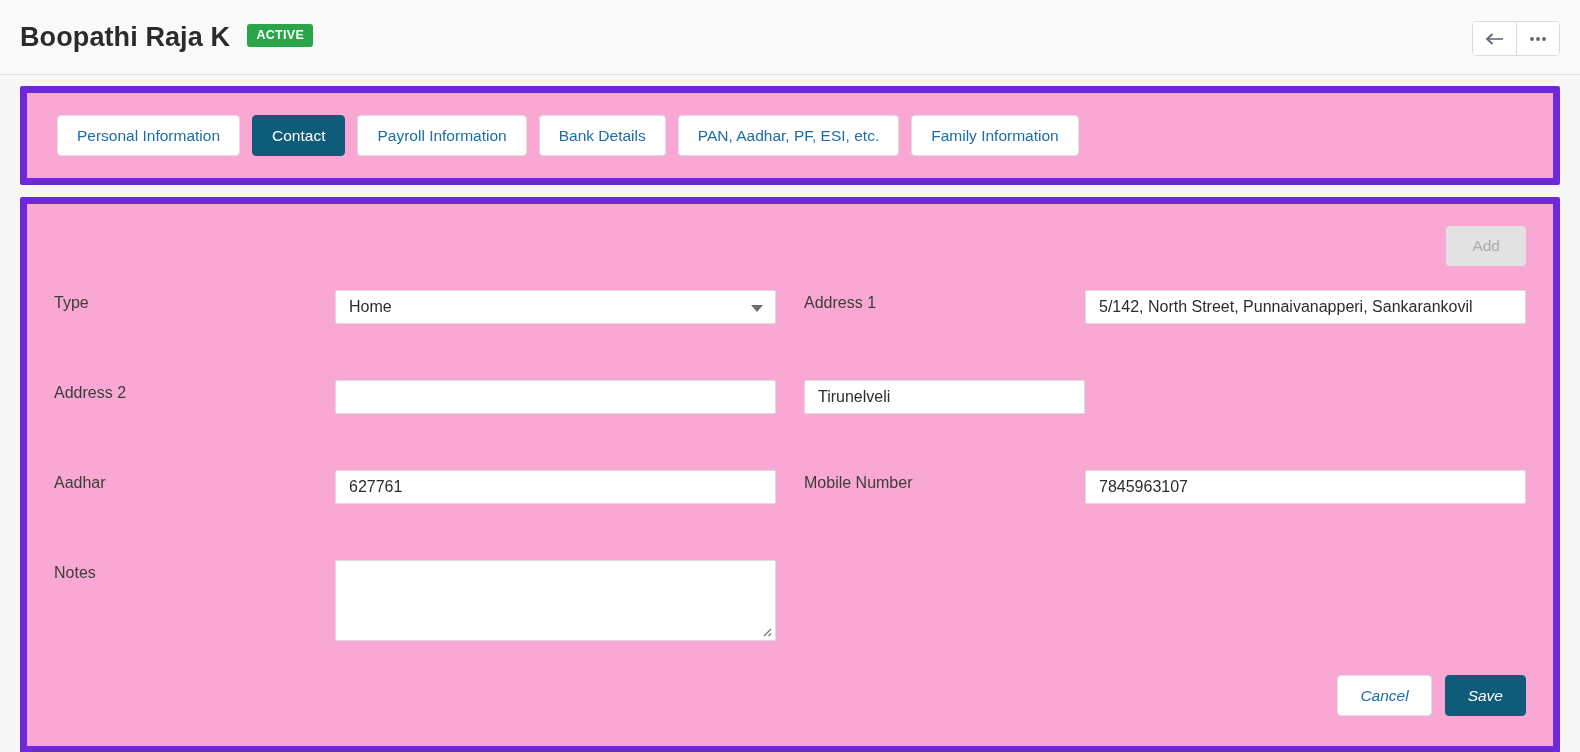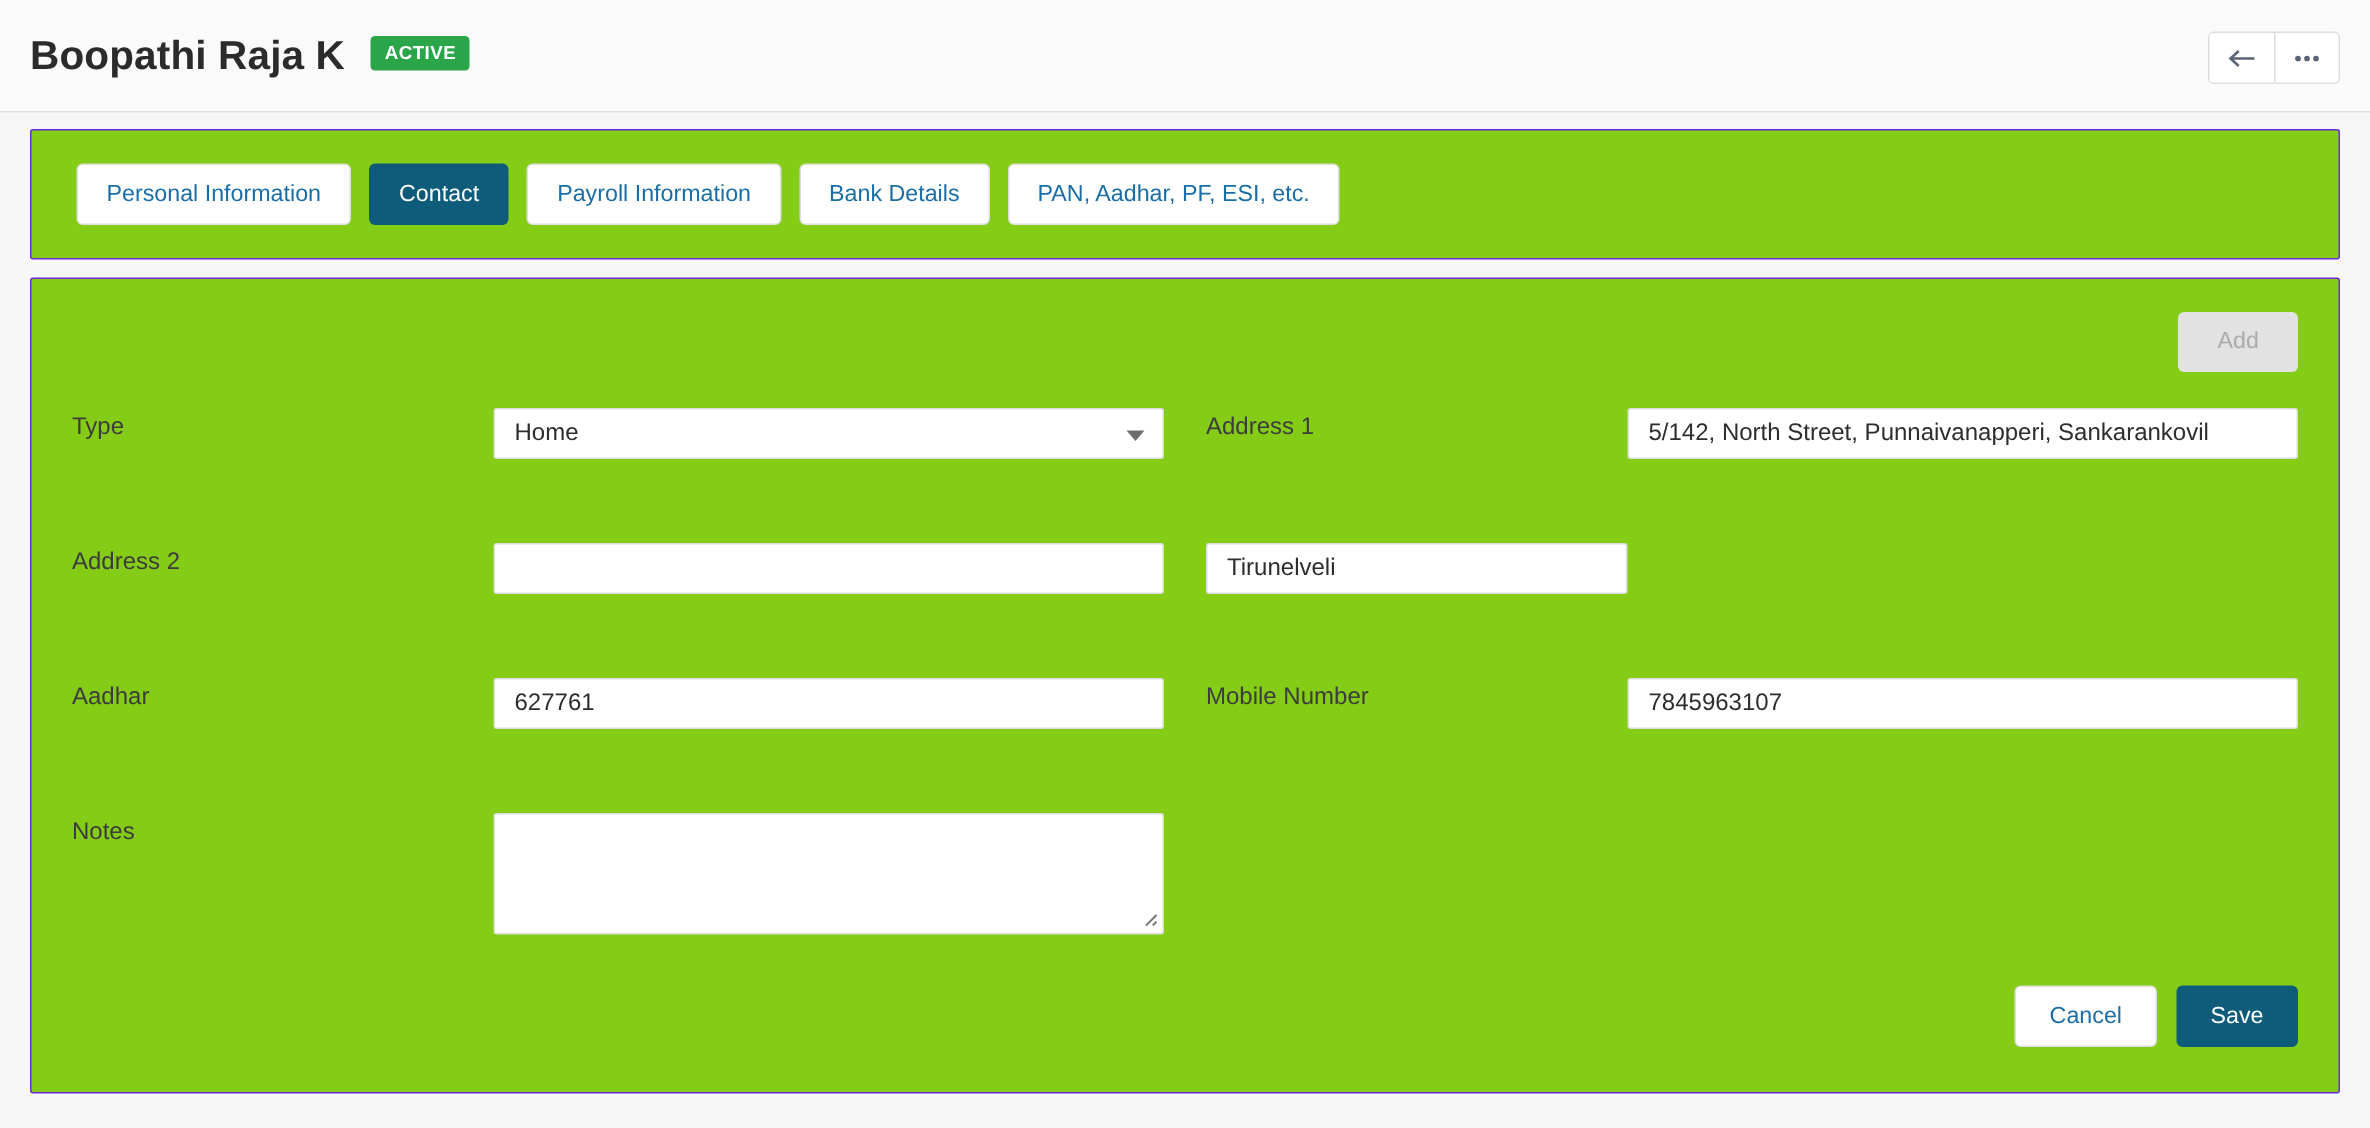--- a/index.html
+++ b/index.html
@@ -53,22 +53,22 @@
     width: 43px; height: 33px;
     display: flex; align-items: center; justify-content: center;
     background: #ffffff;
     cursor: pointer;
   }
   .icon-btn + .icon-btn { border-left: 1px solid #dcdcdc; }
   .icon-btn svg { display: block; }
 
   
   .panel {
-    background: #84cc16;
-    border: 1px solid #6d28d9;
+    background: #f9a8d4;
+    border: 7px solid #6d28d9;
     border-radius: 2px;
     margin: 0 20px;
   }
   .tabs-panel {
     margin-top: 11px;
     padding: 22px 30px;
   }
   .tabs { display: flex; gap: 12px; flex-wrap: nowrap; }
   .tab {
     border: 1px solid #dedede;
@@ -184,20 +184,21 @@
     gap: 13px;
     margin-top: 6px;
   }
   .btn {
     border-radius: 4px;
     font-size: 15.5px;
     font-family: inherit;
     padding: 11px 22px;
     cursor: pointer;
     line-height: 1.1;
+    font-style: italic;
   }
   .btn-cancel {
     background: #ffffff;
     border: 1px solid #dedede;
     color: #1b6ea5;
   }
   .btn-save {
     background: #0e5c7a;
     border: 1px solid #0e5c7a;
     color: #ffffff;
@@ -233,20 +234,21 @@
   </div>
 </div>
 
 <div class="panel tabs-panel">
   <div class="tabs">
     <div class="tab">Personal Information</div>
     <div class="tab active">Contact</div>
     <div class="tab">Payroll Information</div>
     <div class="tab">Bank Details</div>
     <div class="tab">PAN, Aadhar, PF, ESI, etc.</div>
+    <div class="tab">Family Information</div>
   </div>
 </div>
 
 <div class="panel form-panel">
 
   <div class="add-row">
     <button class="btn-add" disabled="">Add</button>
   </div>
 
   <div class="form-grid">

